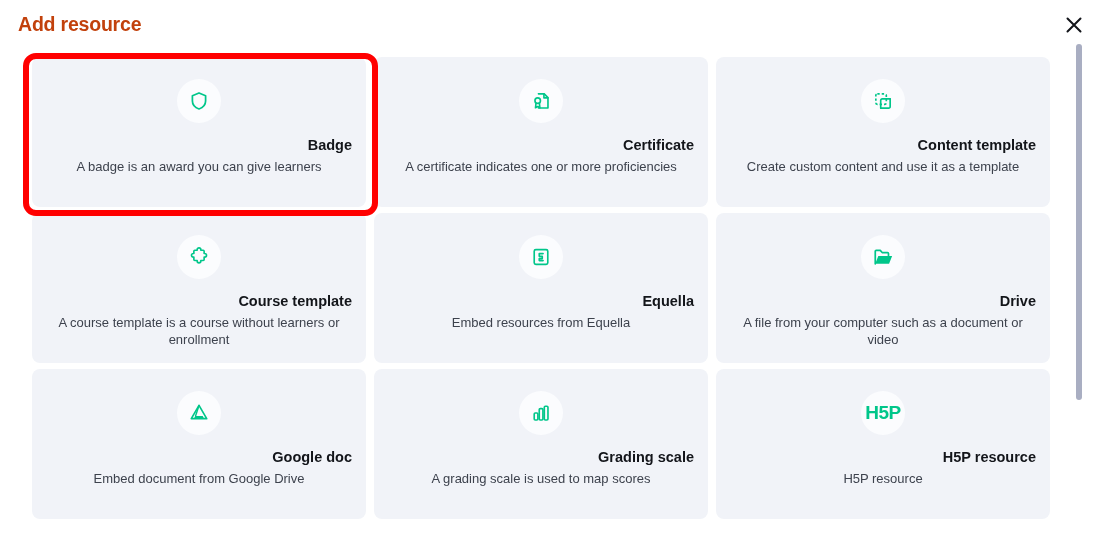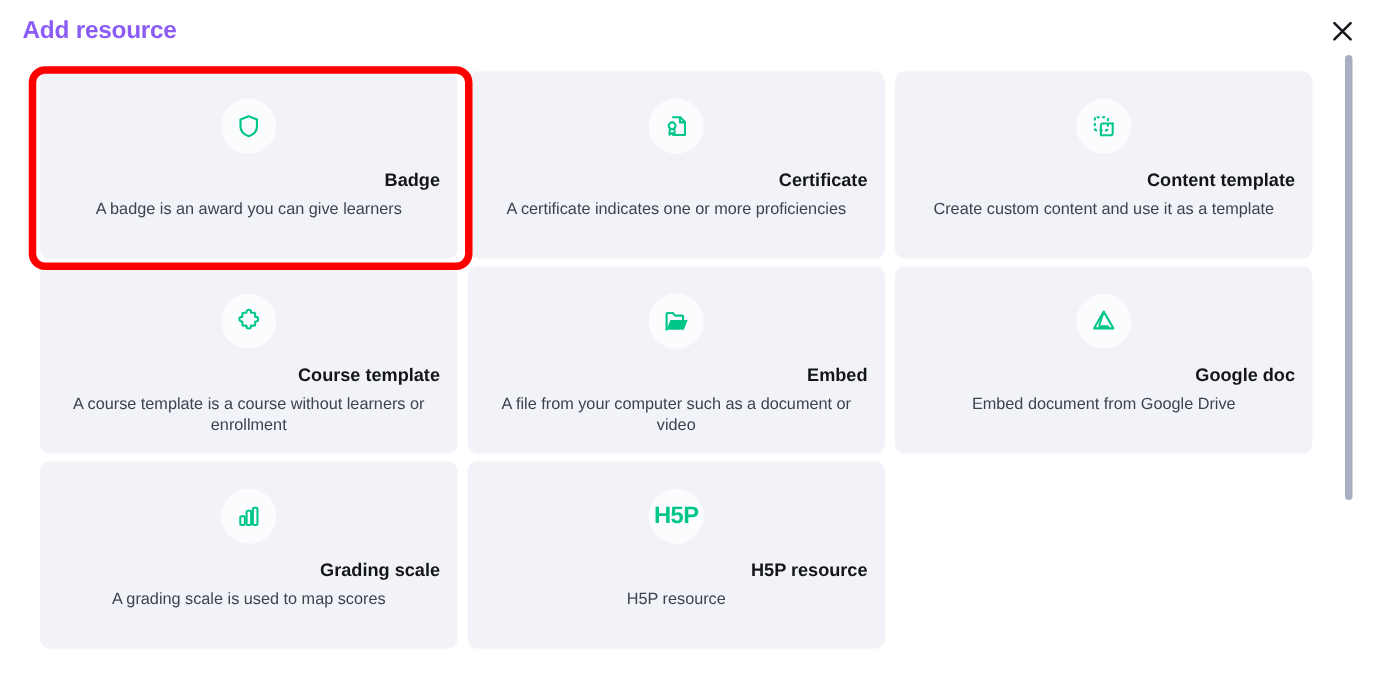--- a/index.html
+++ b/index.html
@@ -22,21 +22,21 @@
     left: 0;
     width: 1106px;
     height: 50px;
   }
   .dialog-title {
     position: absolute;
     left: 18px;
     top: 13px;
     font-size: 19.5px;
     font-weight: bold;
-    color: #8b5cf6;
+    color: #c2410c;
     letter-spacing: -0.2px;
   }
   .close-button {
     position: absolute;
     right: 20px;
     top: 13px;
     width: 24px;
     height: 24px;
     cursor: pointer;
     display: flex;
@@ -202,29 +202,39 @@
     <div class="resource-card">
       <div class="card-icon-wrap">
         <svg width="22" height="22" viewBox="0 0 24 24" fill="none">
           <path d="M10.0 4.0 a2 2 0 0 1 4 0 v0.6 h2.6 a1 1 0 0 1 1 1 V8.2 h0.6 a2 2 0 0 1 0 4 h-0.6 v2.6 a1 1 0 0 1 -1 1 H14 v0.6 a2 2 0 0 1 -4 0 V15.8 H7.4 a1 1 0 0 1 -1 -1 v-2.6 H5.8 a2 2 0 0 1 0 -4 h0.6 V5.6 a1 1 0 0 1 1 -1 H10 Z" stroke="#00c68a" stroke-width="1.8" stroke-linejoin="round"></path>
         </svg>
       </div>
       <div class="card-title">Course template</div>
       <div class="card-desc">A course template is a course without learners or enrollment</div>
     </div>
 
+    <div class="resource-card">
+      <div class="card-icon-wrap">
+        <svg width="22" height="22" viewBox="0 0 24 24" fill="none">
+          <rect x="4.6" y="4.0" width="14.8" height="16.0" rx="1.8" stroke="#00c68a" stroke-width="1.8"></rect>
+          <path d="M14.3 8.3 H10.1 v3.0 h3.3 v2.4 h-3.3 v2.2 h4.2" stroke="#00c68a" stroke-width="1.8" stroke-linejoin="round" stroke-linecap="round"></path>
+        </svg>
+      </div>
+      <div class="card-title">Equella</div>
+      <div class="card-desc">Embed resources from Equella</div>
+    </div>
 
     <div class="resource-card">
       <div class="card-icon-wrap">
         <svg width="23" height="23" viewBox="0 0 24 24" fill="none">
           <path d="M3.4 18.6 V5.6 a1 1 0 0 1 1 -1 h4.2 l2 2.2 h5.6 a1 1 0 0 1 1 1 V10" stroke="#00c68a" stroke-width="1.8" stroke-linejoin="round" stroke-linecap="round"></path>
           <path d="M3.4 18.6 L6.6 10.4 H21.0 L17.8 18.6 Z" fill="#00c68a"></path>
         </svg>
       </div>
-      <div class="card-title">Embed</div>
+      <div class="card-title">Drive</div>
       <div class="card-desc">A file from your computer such as a document or video</div>
     </div>
 
     <div class="resource-card">
       <div class="card-icon-wrap">
         <svg width="22" height="22" viewBox="0 0 24 24" fill="none">
           <path d="M12 3.6 L20.4 18.2 H3.6 Z" stroke="#00c68a" stroke-width="1.8" stroke-linejoin="round"></path>
           <path d="M8.0 15.4 H16.0 L17.6 18.2 H6.4 Z" fill="#00c68a"></path>
           <path d="M12 3.9 L8.2 15.2" stroke="#00c68a" stroke-width="1.6" stroke-linecap="round"></path>
         </svg>

